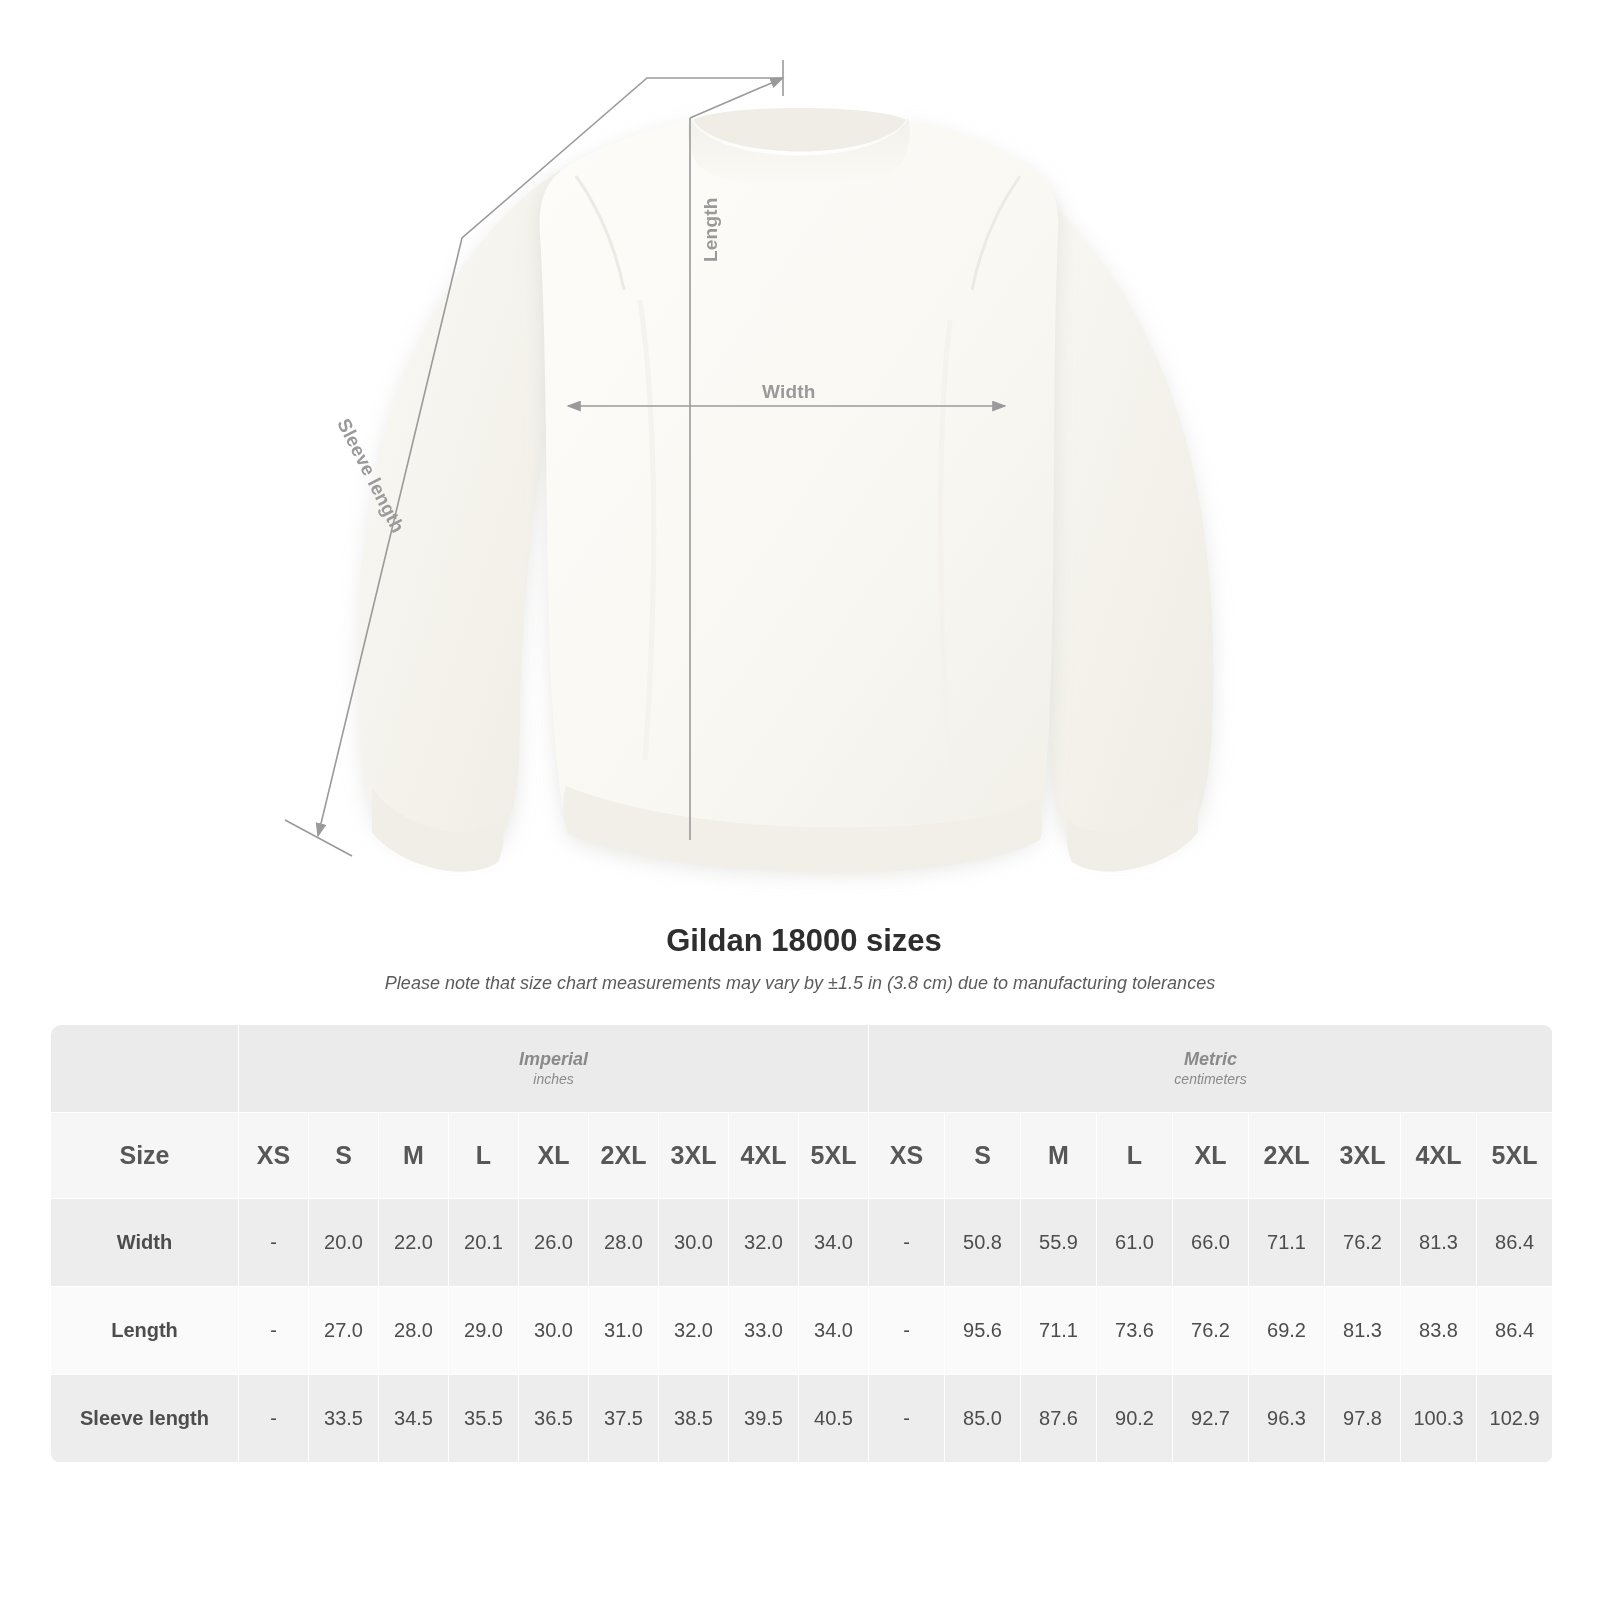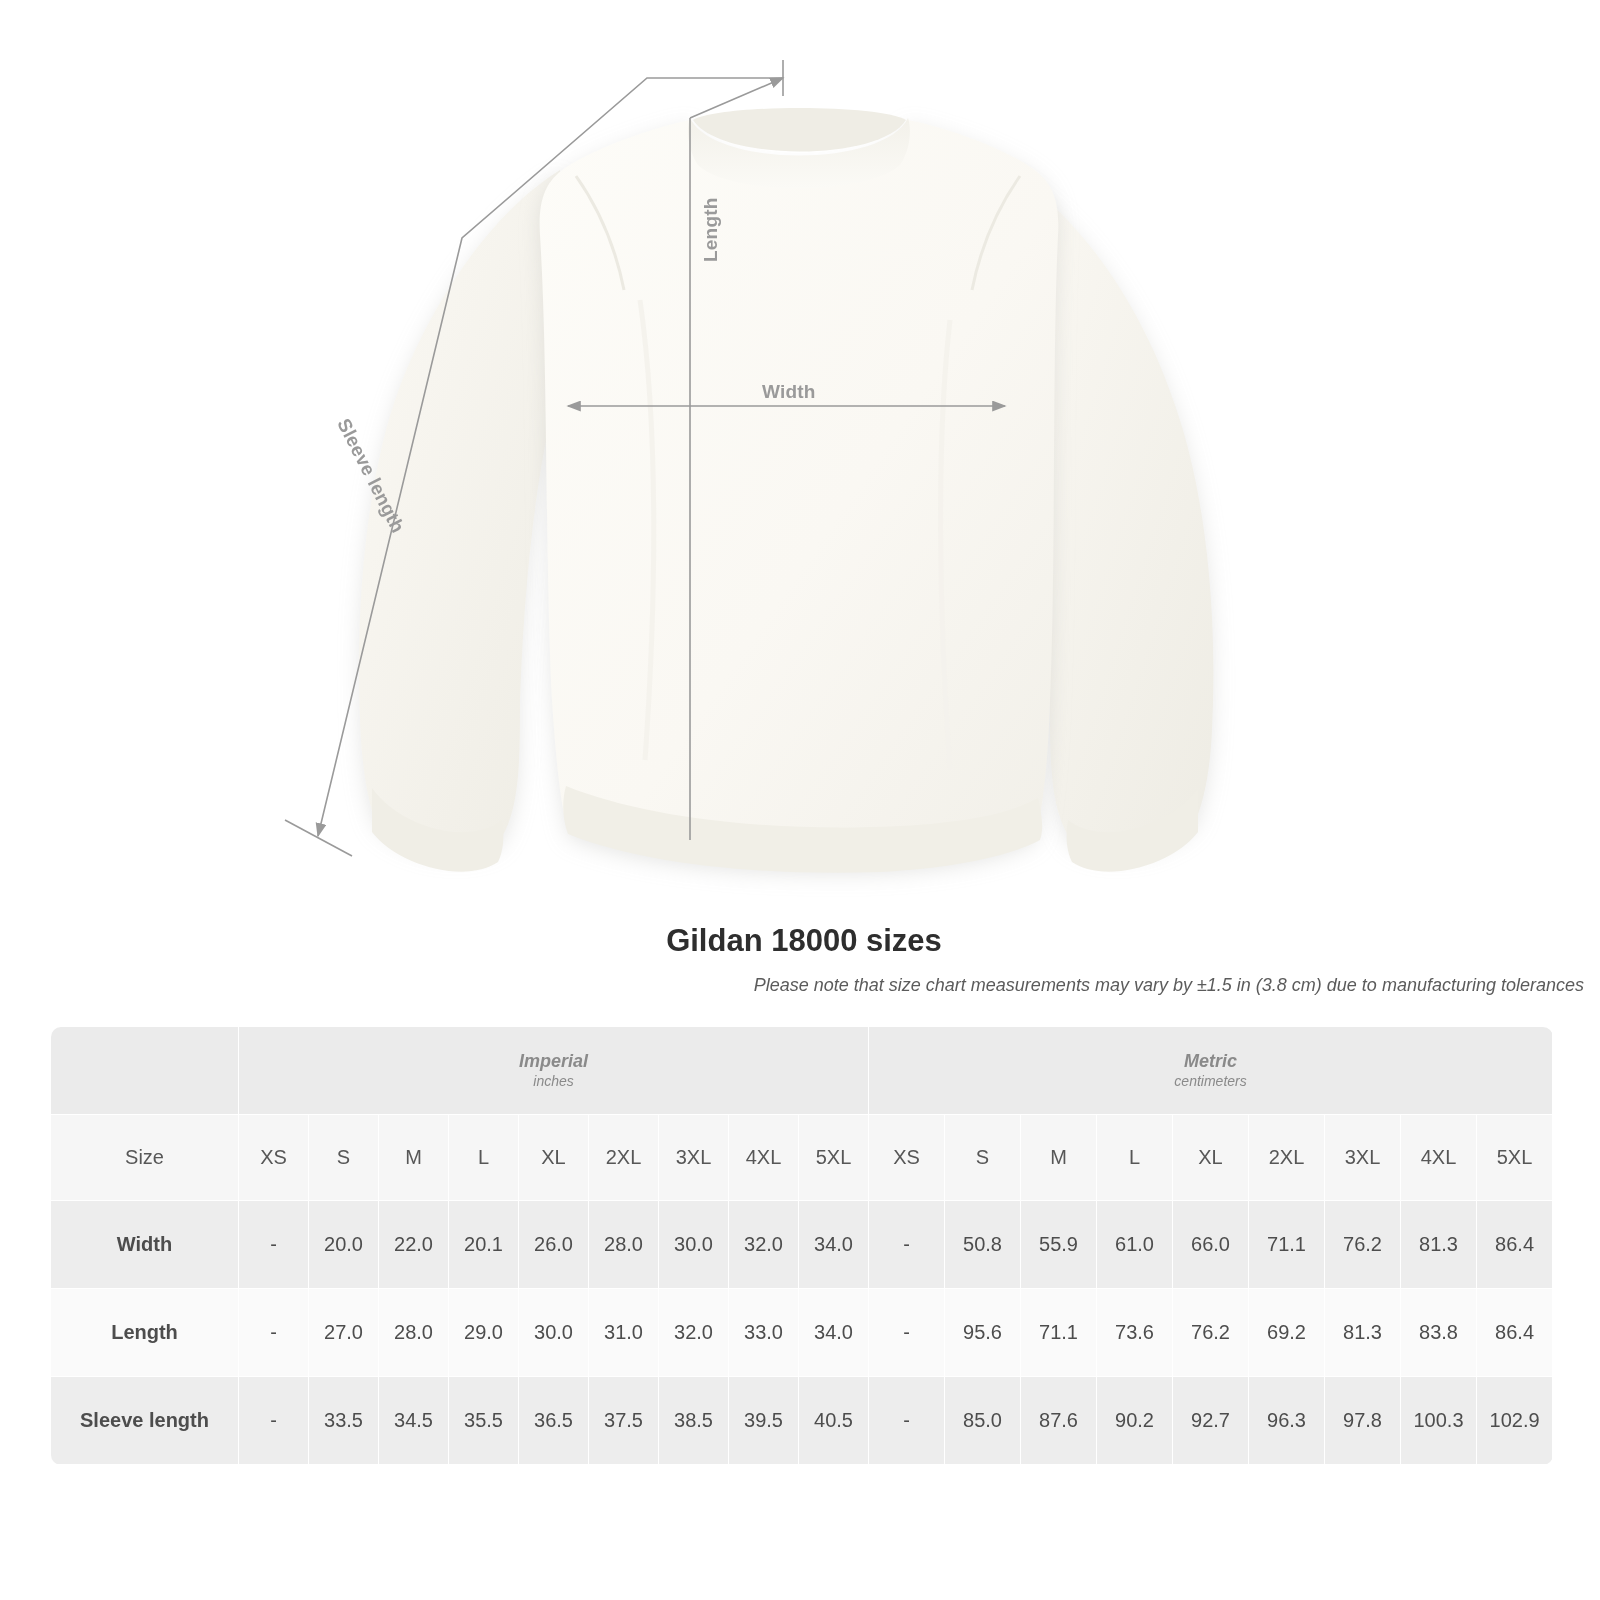--- a/index.html
+++ b/index.html
@@ -53,22 +53,21 @@
     font-size: 31px;
     font-weight: bold;
     color: #2e2e2e;
     margin: 0 0 14px 0;
     padding-left: 8px;
   }
   .chart-note {
     font-size: 18px;
     font-style: italic;
     color: #5b5b5b;
-    margin: 16px;
-    text-align: right;
+    margin: 7px;
   }
 
   
   .table-wrap {
     margin: 30px 50px 0 50px;
     width: 1500px;
   }
   table.size-table {
     border-collapse: collapse;
     width: 1500px;
@@ -100,23 +99,23 @@
     font-style: italic;
     color: #8a8a8a;
     line-height: 1.3;
   }
   .corner-cell { background: #ebebeb; border: none; }
   .corner-left { border-top-left-radius: 10px; }
   .corner-right { border-top-right-radius: 10px; }
 
   tr.header-row td {
     background: #f6f6f6;
-    font-weight: normal;
+    font-weight: bold;
     color: #575757;
-    font-size: 20px;
+    font-size: 25px;
     height: 86px;
   }
   tr.row-shaded td { background: #ededed; }
   tr.row-plain td { background: #fafafa; }
   td.rowlabel {
     font-weight: bold;
     color: #575757;
     font-size: 21px;
   }
   tr.last-row td:first-child { border-bottom-left-radius: 10px; }

